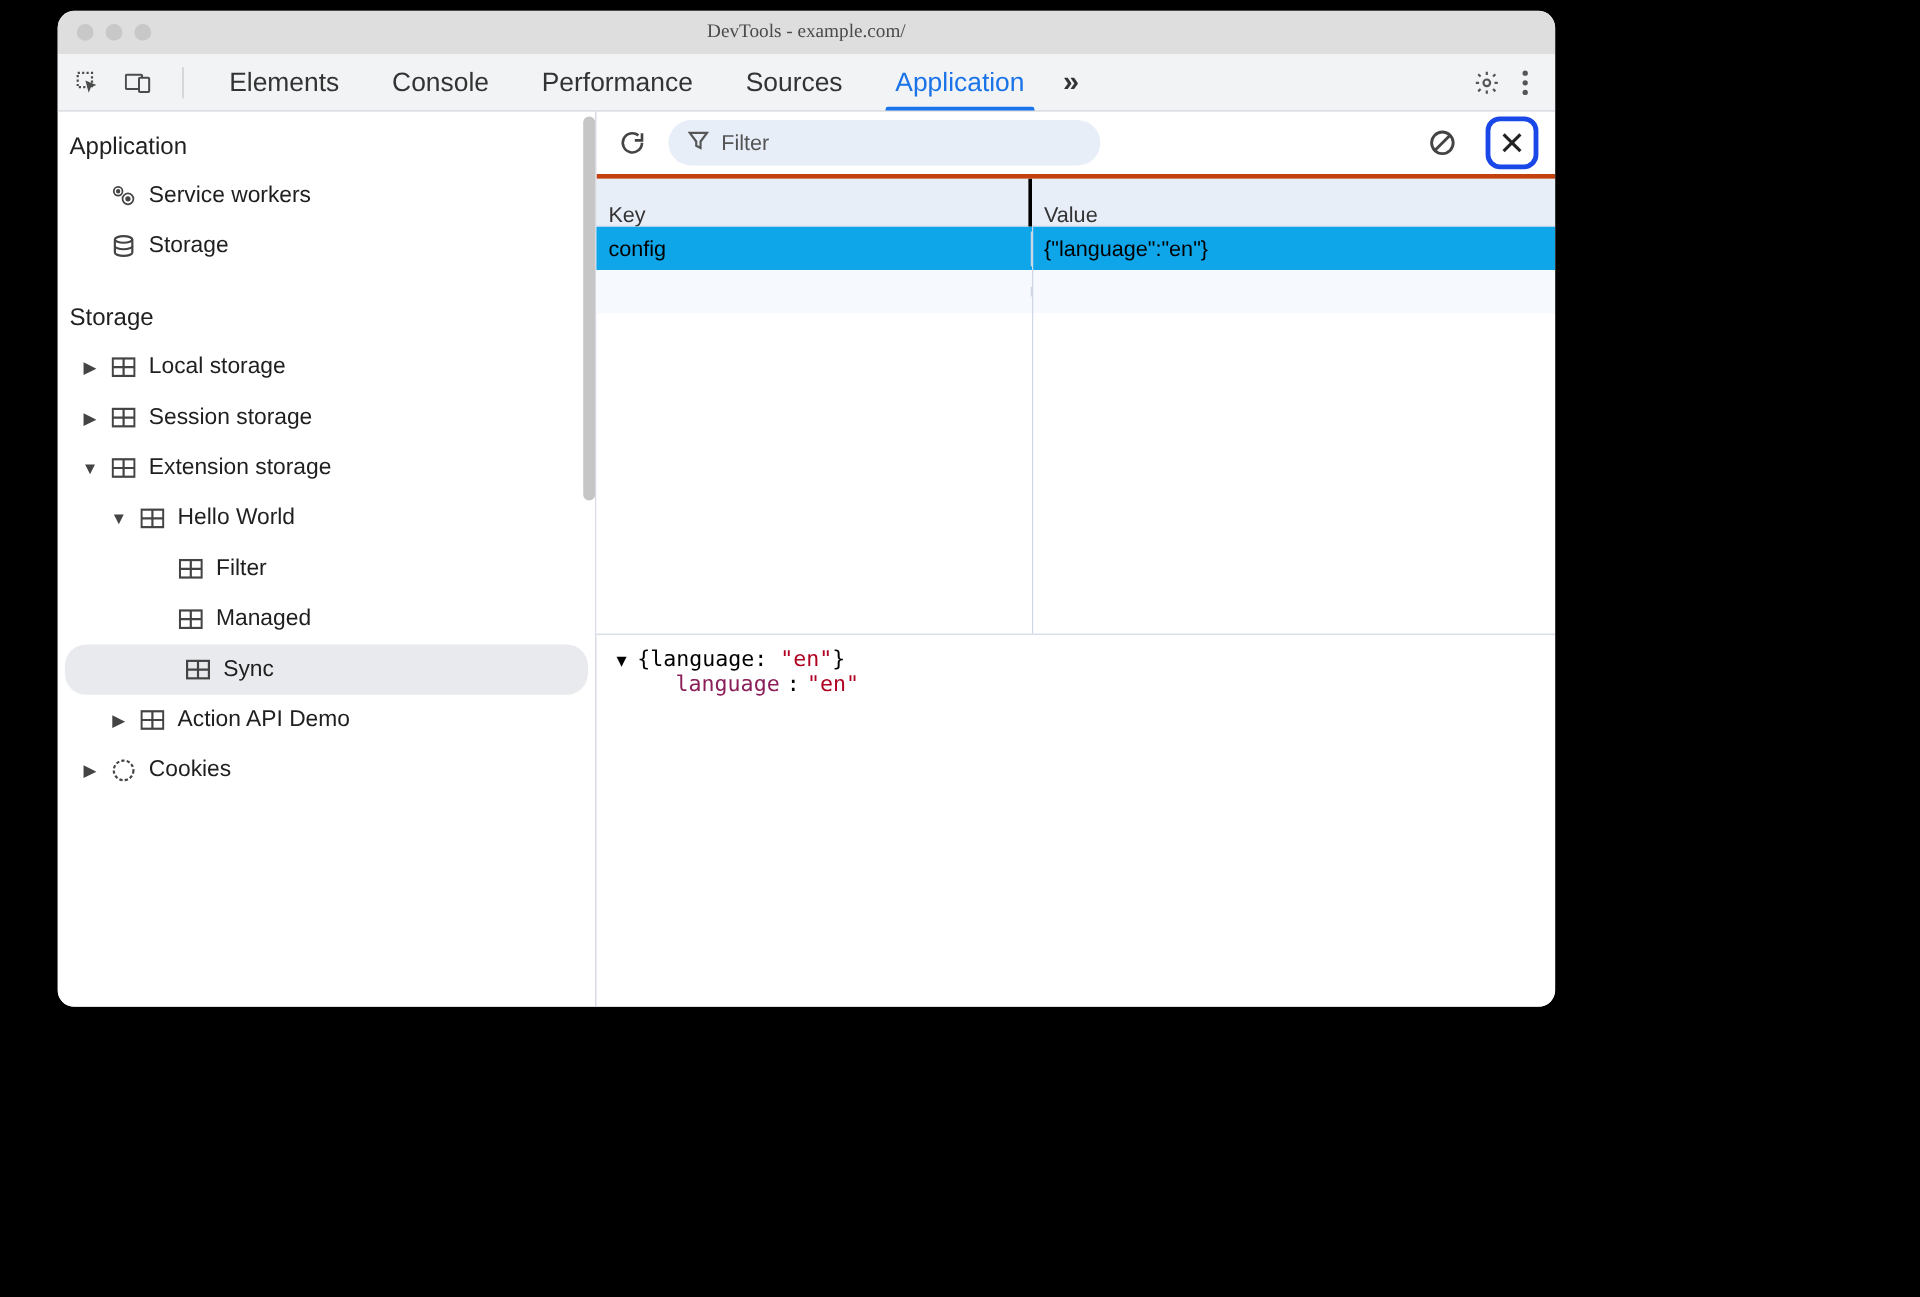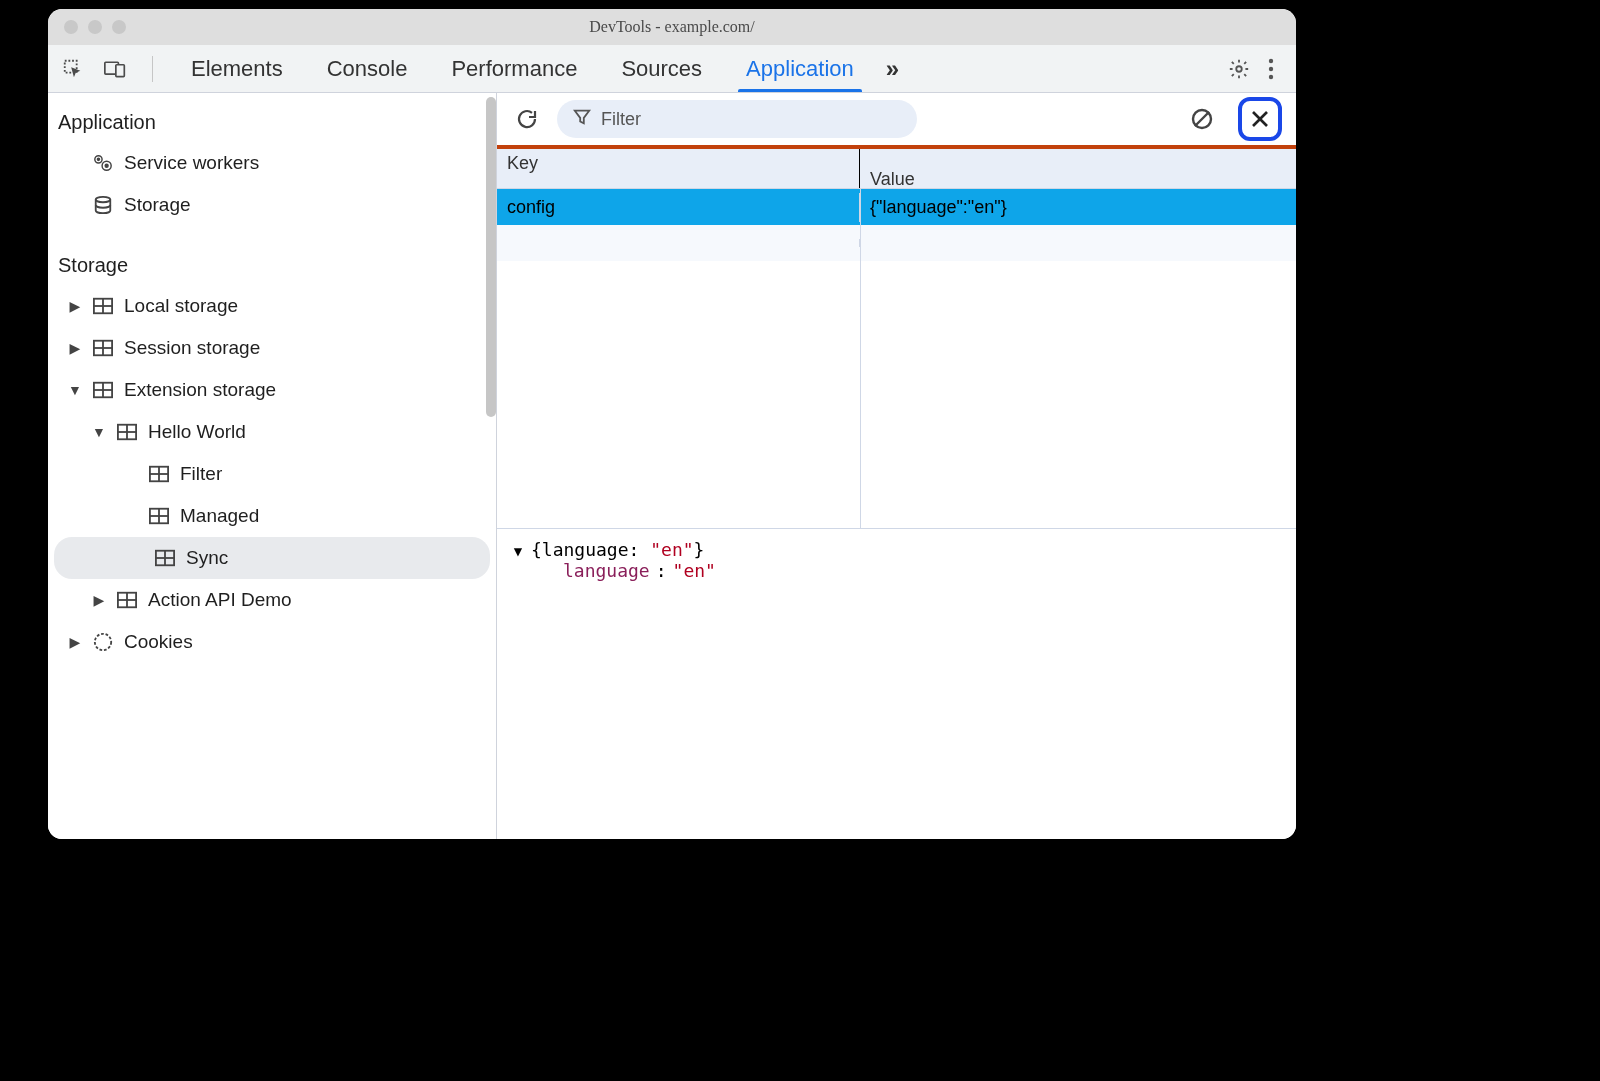--- a/index.html
+++ b/index.html
@@ -99,21 +99,21 @@
   .filter-input{ border:none; background:transparent; outline:none; font-size:18px; flex:1; color:#333;}
   .filter-input::placeholder{color:#555;}
   .toolbar-spacer{flex:1;}
   .delete-btn{
     width:44px; height:44px; border:4px solid #1a47e8; border-radius:12px; display:flex; align-items:center; justify-content:center; color:#333; cursor:pointer; margin-left:6px;
   }
   
   .table-head{
     height:40px; background:#e8eef8; border-bottom:1px solid #cfd7e6; display:flex;
   }
-  .col-key{ width:363px; border-right:1px solid #000000; padding:4px 10px; font-size:18px; color:#333;}
+  .col-key{ width:363px; border-right:3px solid #000000; padding:20px 10px; font-size:18px; color:#333;}
   .col-val{ flex:1; padding:20px 10px; font-size:18px; color:#333;}
   .table-body{ height:340px; position:relative; background:#fff; border-bottom:1px solid #cfd7e6;}
   .row{ display:flex; height:36px; align-items:center;}
   .row.alt{ background:#0ea5e9;}
   .row.stripe{ background:#f6f9fd;}
   .cell-key{ width:363px; border-right:1px solid #cfd7e6; padding:4px 10px; font-size:18px;}
   .cell-val{ flex:1; padding:4px 10px; font-size:18px;}
   .col-divider{ position:absolute; left:363px; top:0; bottom:0; width:1px; background:#cfd7e6;}
   
   .preview{

